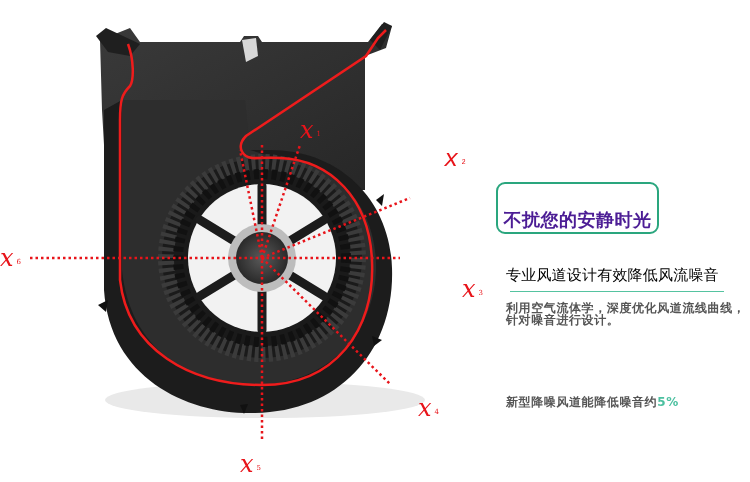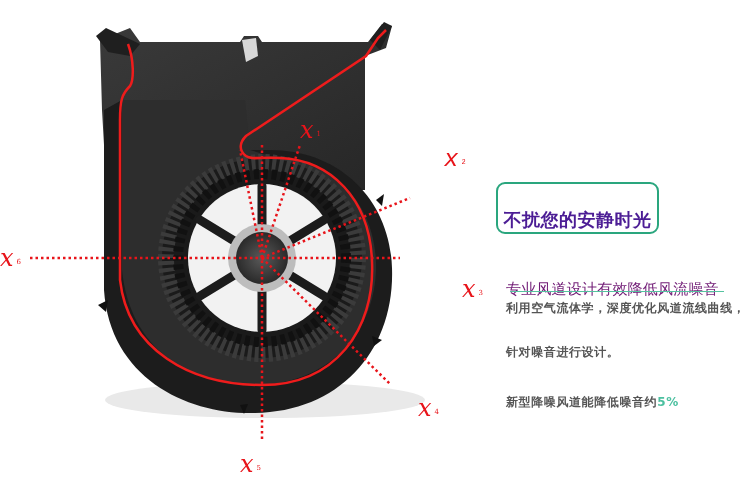--- a/index.html
+++ b/index.html
@@ -13,21 +13,21 @@
     font-style: italic; font-size: 24px; line-height: 1;
   }
   .label-x sub { font-size: 7px; font-style: normal; vertical-align: baseline; margin-left: 3px; position: relative; top: -2px; }
   .title-box {
     position: absolute; left: 496px; top: 182px; width: 163px; height: 52px;
     border: 2px solid #2aa67e; border-radius: 9px; box-sizing: border-box;
     display: flex; align-items: flex-end; justify-content: center;
     color: #4c1d95; font-weight: bold; font-size: 18px; letter-spacing: 0.5px;
   }
   .subtitle {
-    position: absolute; left: 506px; top: 280px; color: #701a75; font-size: 15px;
+    position: absolute; left: 506px; top: 266px; color: #000000; font-size: 15px;
     letter-spacing: 0.2px; white-space: nowrap;
   }
   .subtitle-rule {
     position: absolute; left: 510px; top: 291px; width: 214px; height: 1px; background: #55c3a0;
   }
   .desc {
     position: absolute; left: 506px; color: #555555; font-size: 12px; white-space: nowrap; letter-spacing: 0.6px; font-weight: bold;
   }
   .desc .pct { color: #4cc0a0; }
 </style>
@@ -99,14 +99,14 @@
   <div class="label-x" style="left:240px; top:452px;"><span>x</span><sub>5</sub></div>
   <div class="label-x" style="left:0; top:246px;"><span>x</span><sub>6</sub></div>
 </div>
 
 <div class="title-box">
     <span>不扰您的安静时光</span>
   </div>
 <div class="subtitle">专业风道设计有效降低风流噪音</div>
 <div class="subtitle-rule"></div>
 <div class="desc" style="top:300px;">利用空气流体学，深度优化风道流线曲线，</div>
-<div class="desc" style="top:344px;">针对噪音进行设计。</div>
+<div class="desc" style="top:312px;">针对噪音进行设计。</div>
 <div class="desc" style="top:348px;margin-top:46px;"><span>新型降噪风道能降低噪音约</span><span class="pct">5%</span></div>
 
 </body></html>

